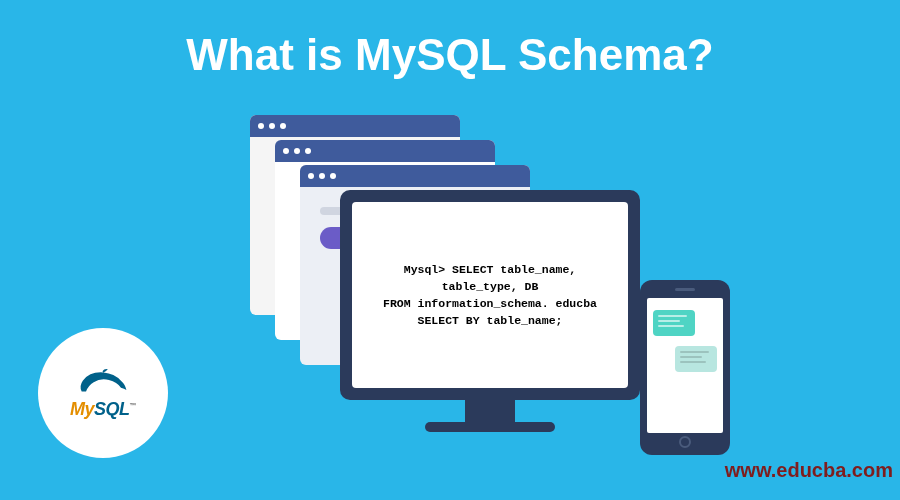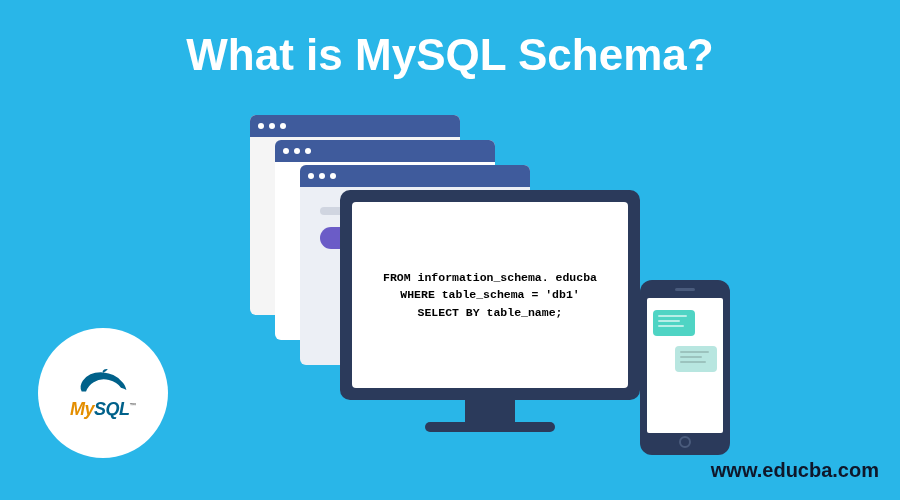--- a/index.html
+++ b/index.html
@@ -248,23 +248,23 @@
       color: #e48e00;
     }
     .tm {
       font-size: 7px;
       color: #666;
       vertical-align: super;
       font-style: normal;
     }
     .url {
       position: absolute;
-      right: 21px;
+      right: 7px;
       bottom: 18px;
-      color: #0f172a;
+      color: #7f1d1d;
       font-size: 20px;
       font-weight: bold;
     }
   </style>
 </head>
 <body>
 
 <h1 class="title">What is MySQL Schema?</h1>
 
 <div class="scene">
@@ -293,22 +293,23 @@
     <div class="window3-body">
       <div class="line-short"></div>
       <div class="bar-purple"></div>
     </div>
   </div>
 
   <div class="monitor">
     <div class="monitor-frame">
       <div class="monitor-screen">
         <div class="sql-text">
+          <div>Mysql&gt; SELECT table_name,</div>
+          <div>table_type, DB</div>
           <div>FROM information_schema. educba</div>
-          <div>WHERE table_schema = 'db1'</div>
           <div>SELECT BY table_name;</div>
         </div>
       </div>
     </div>
     <div class="monitor-stand"></div>
     <div class="monitor-base"></div>
   </div>
 </div>
 
 <div class="phone">

